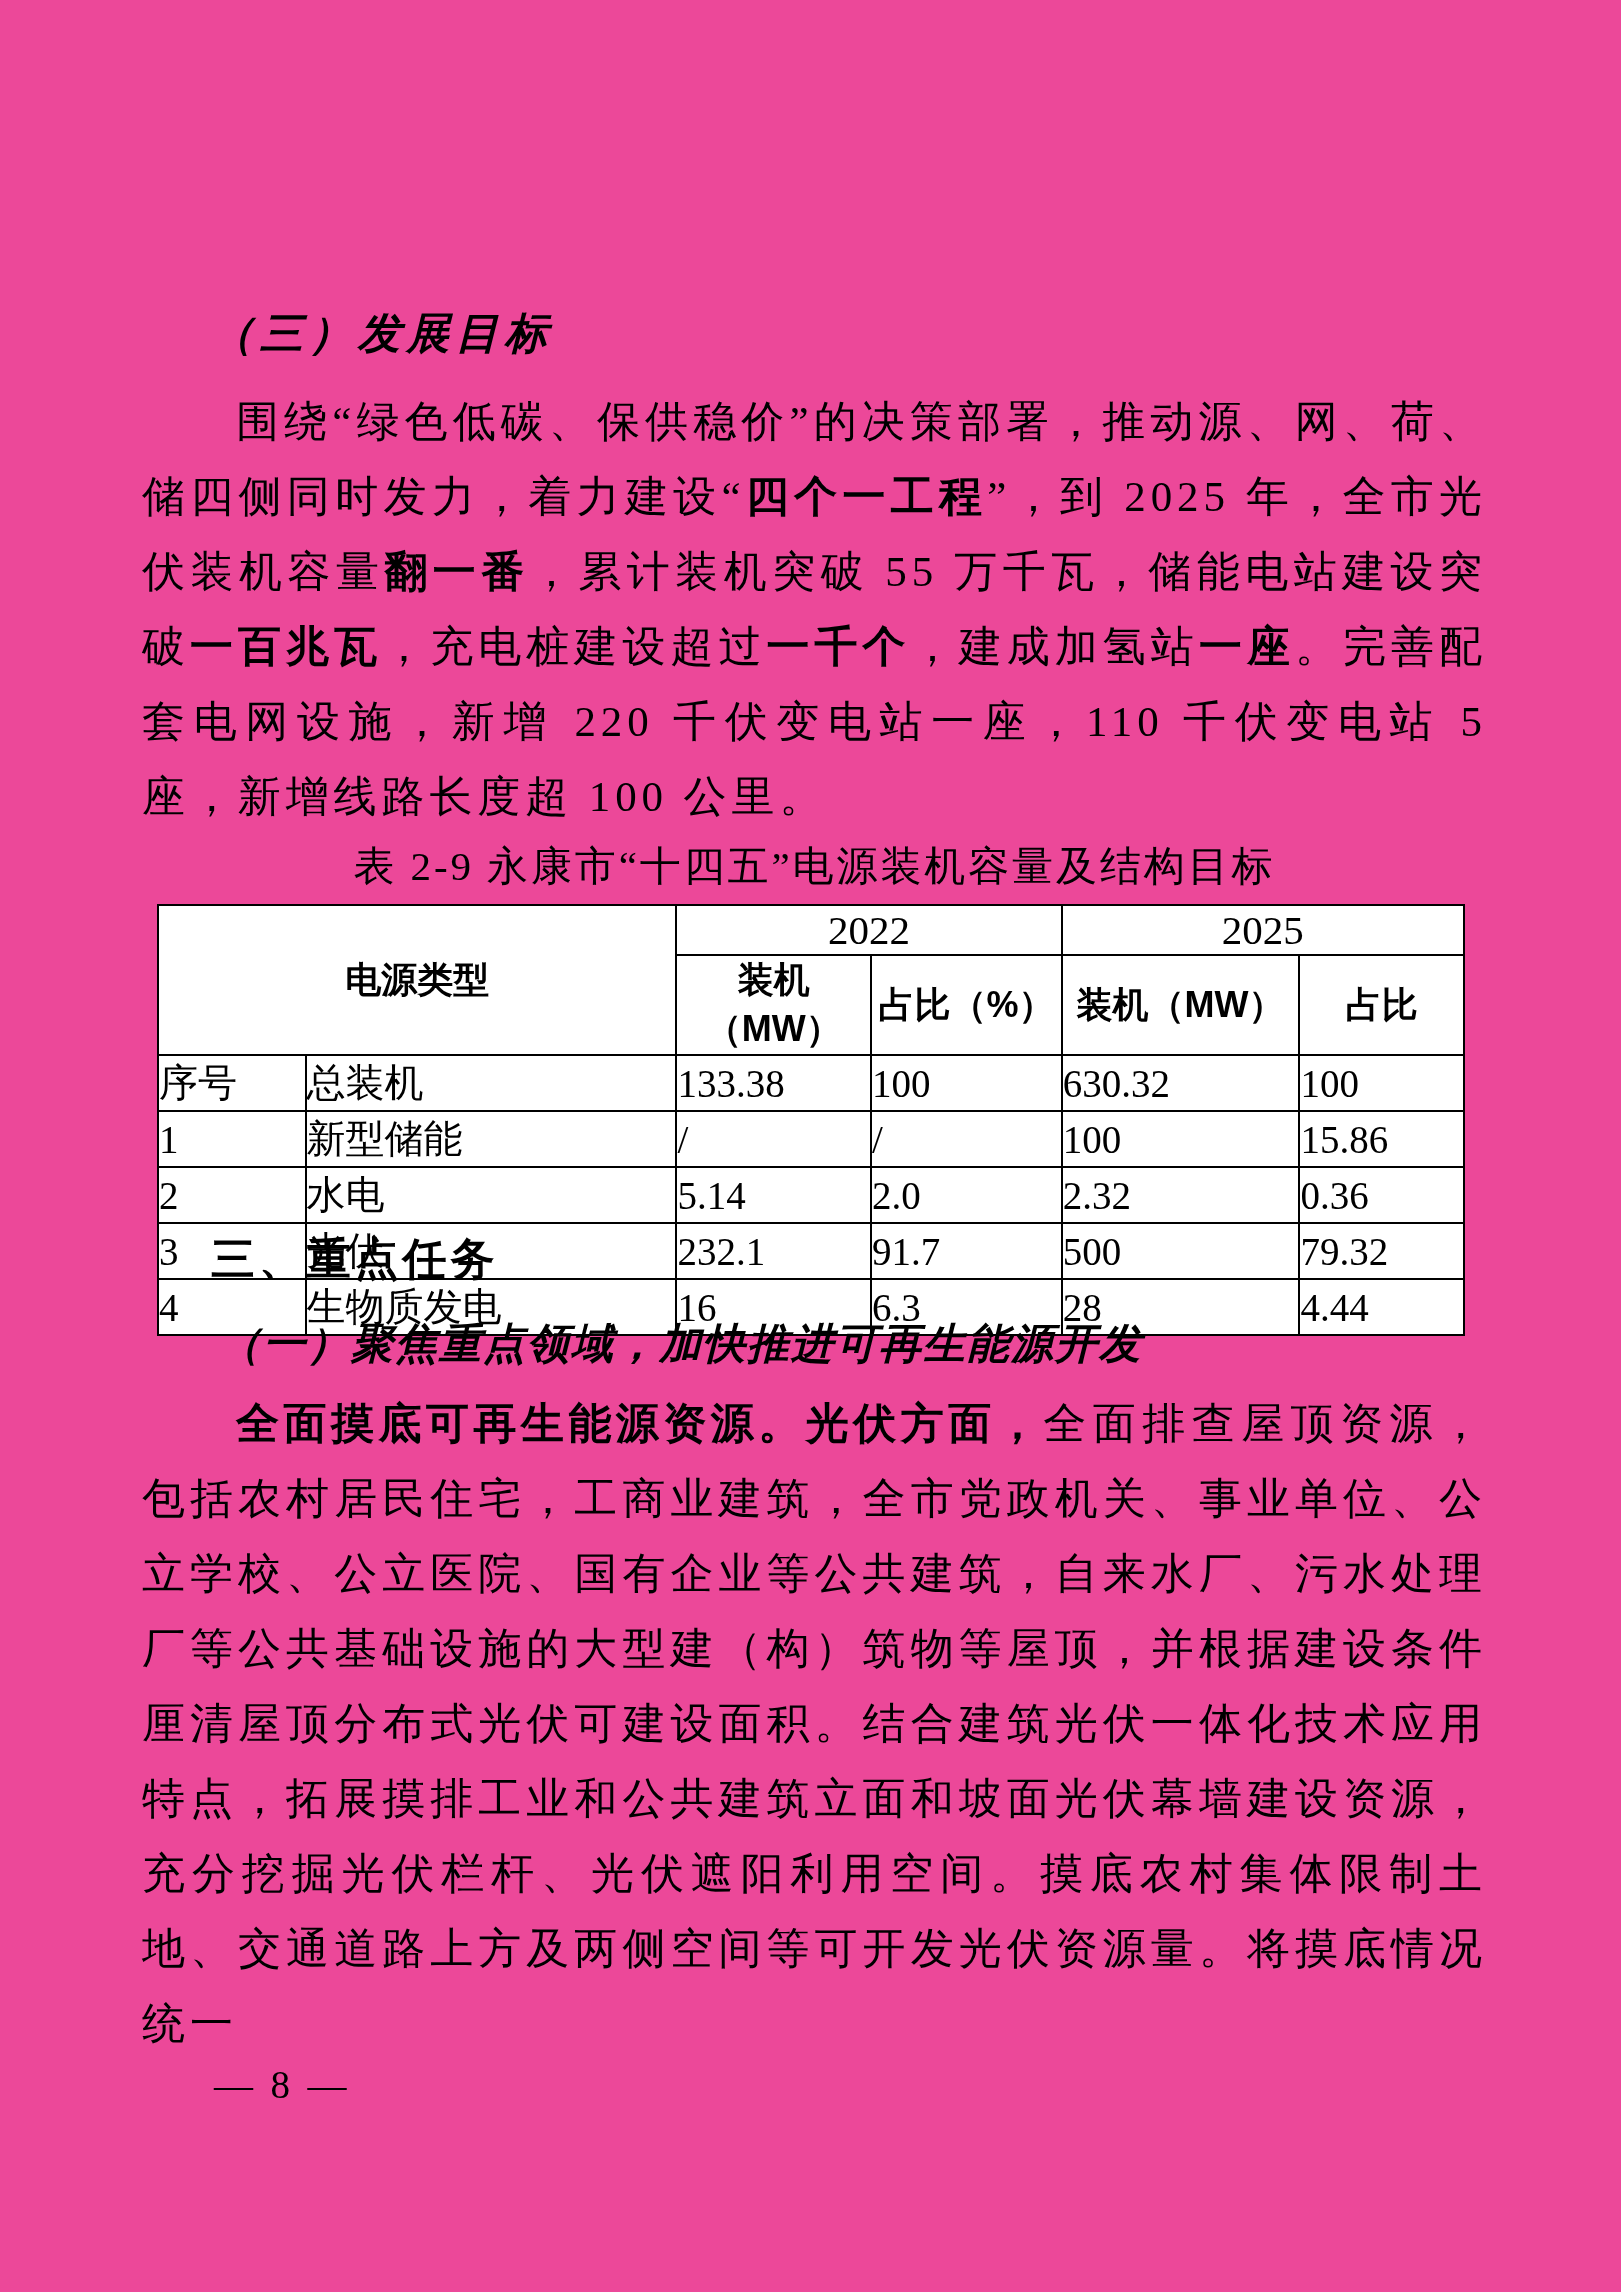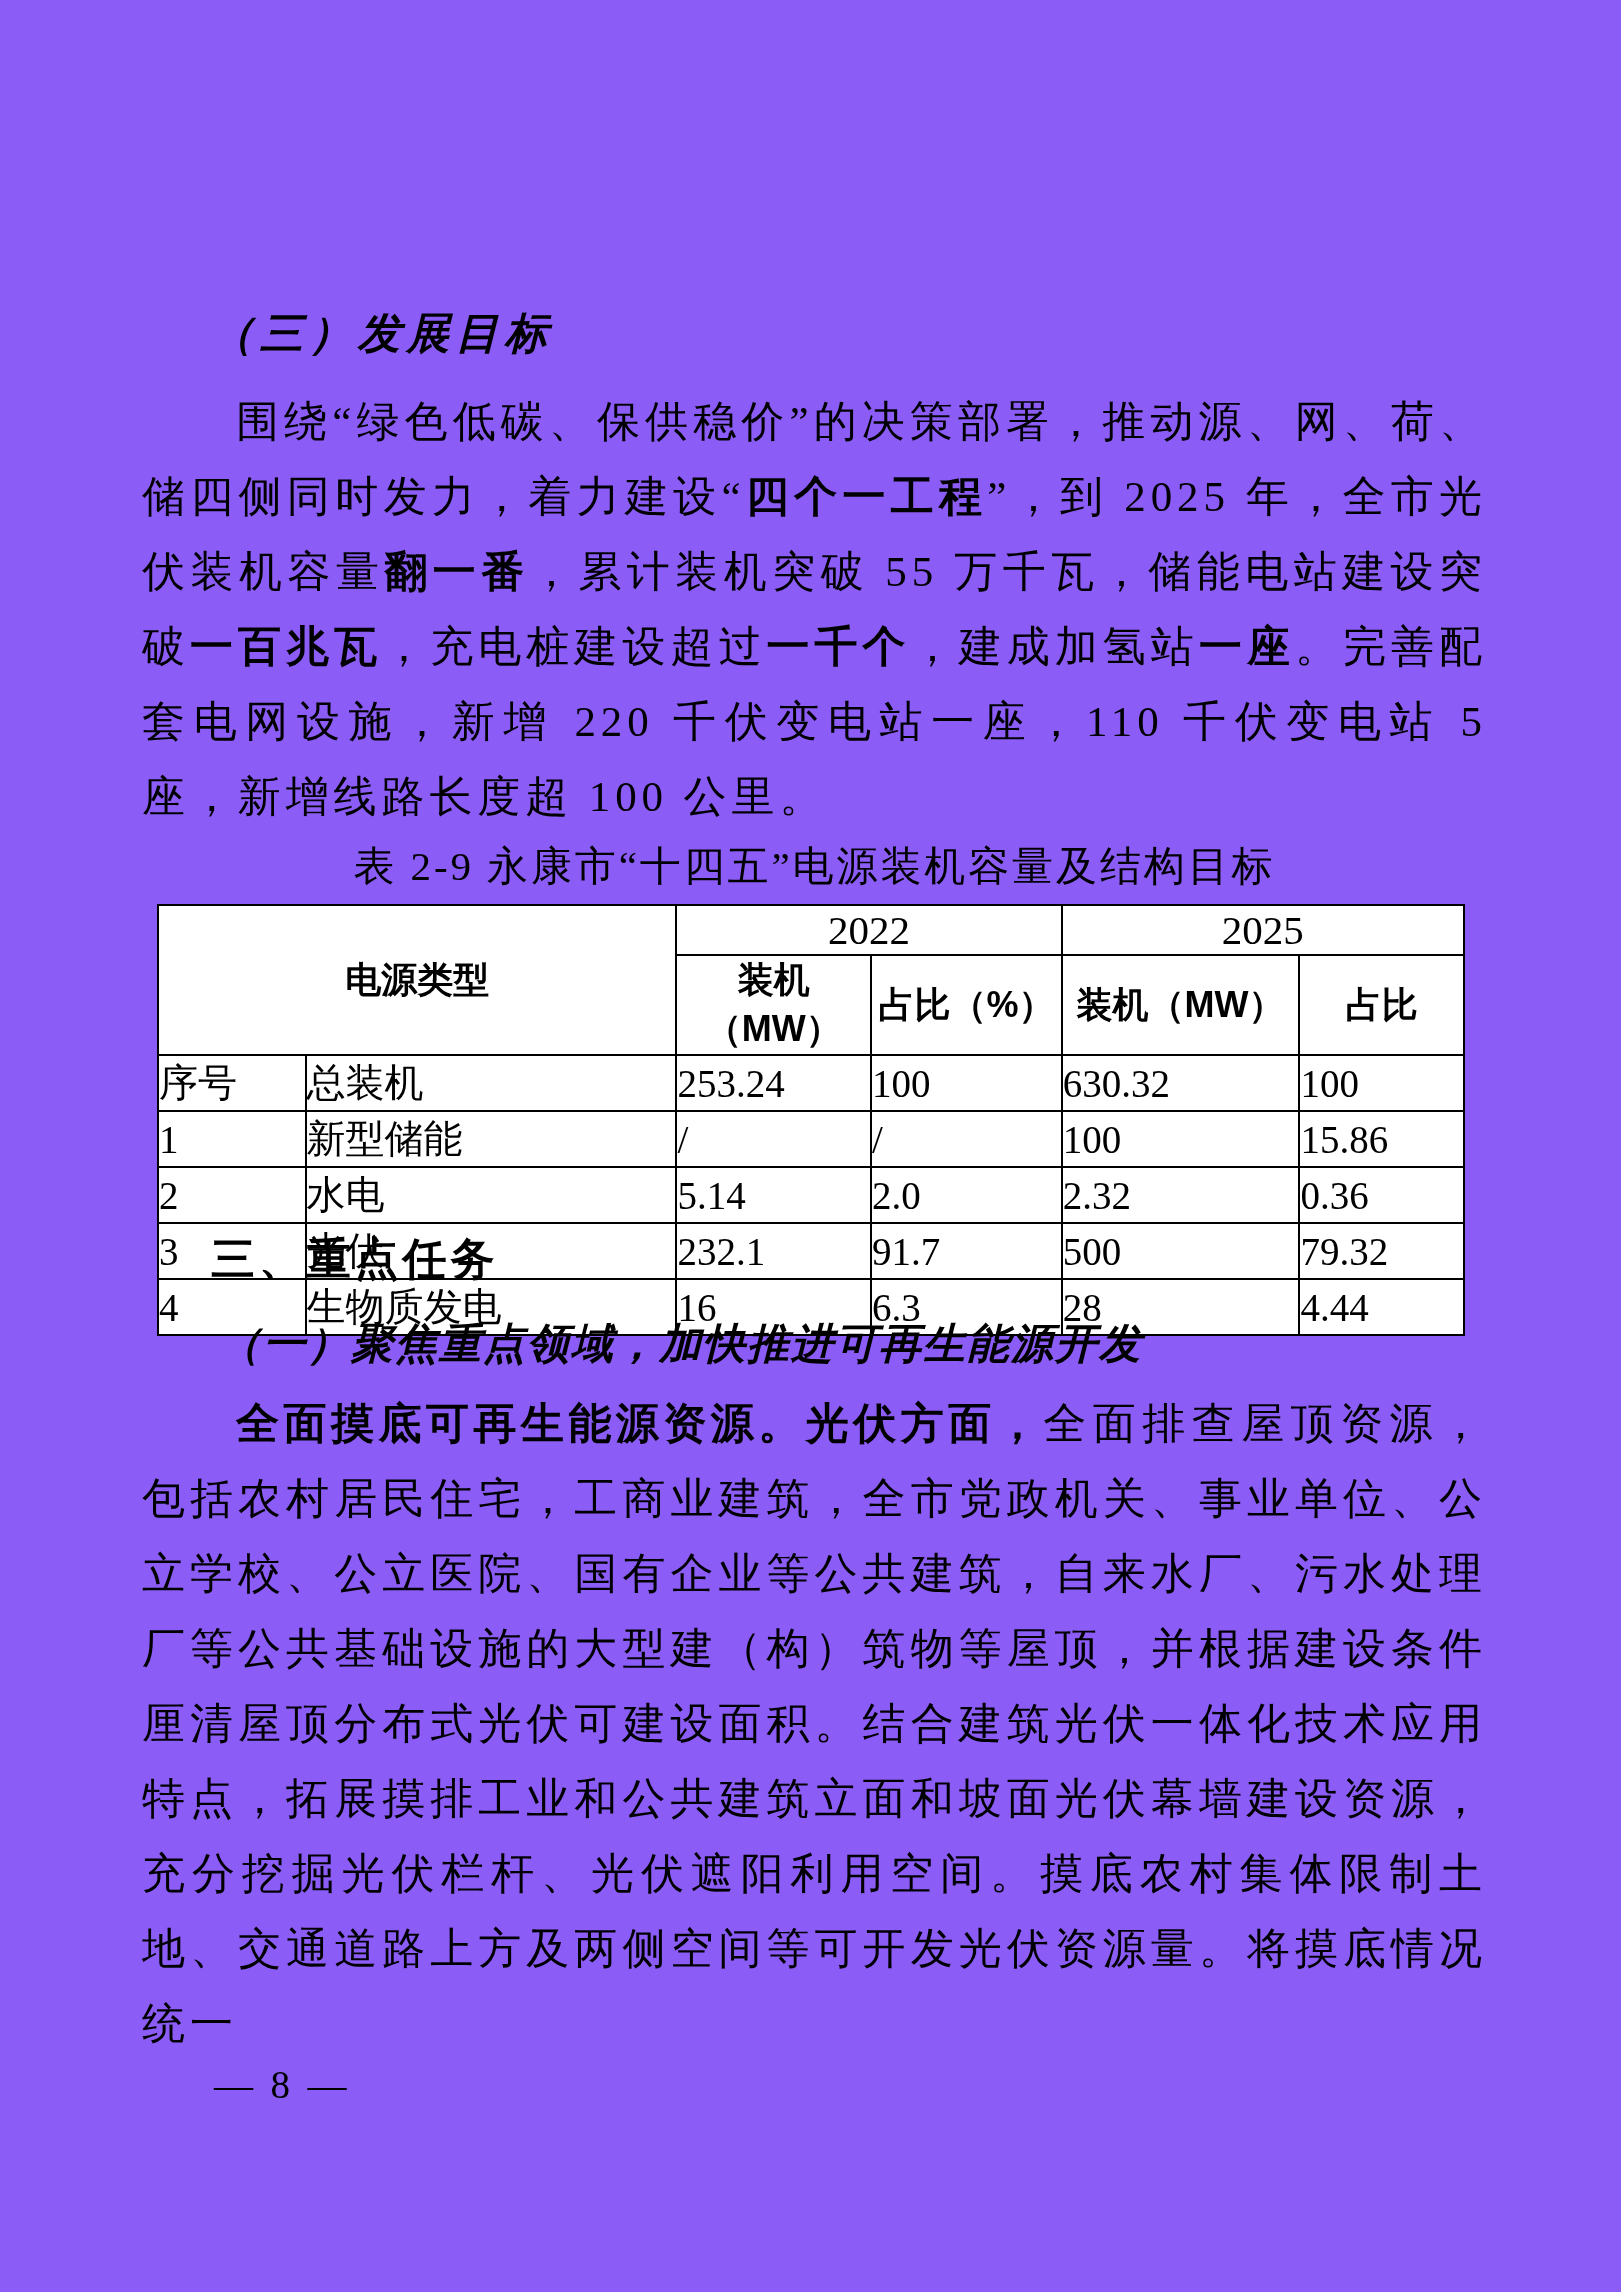--- a/index.html
+++ b/index.html
@@ -1,19 +1,19 @@
 <!DOCTYPE html>
 <html><head>
 <meta charset="utf-8">
 <style>
   html,body{margin:0;padding:0;background:#888;}
   .page{
     position:relative;
     width:1621px;height:2293px;
-    background:#8b5cf6;
+    background:#ec4899;
     color:#000;
     font-family:"Liberation Serif",serif;
     overflow:hidden;
   }
   .h1{
     position:absolute;left:211px;top:308px;margin:0;
     font-size:43px;line-height:51px;font-weight:600;
     font-style:italic;
     letter-spacing:5.9px;
     font-family:"Liberation Serif",serif;
@@ -106,21 +106,21 @@
       </tr>
       <tr class="subrow">
         <th>装机（MW）</th>
         <th>占比（%）</th>
         <th>装机（MW）</th>
         <th>占比</th>
       </tr>
       <tr>
         <td>序号</td>
         <td>总装机</td>
-        <td>253.24</td>
+        <td>133.38</td>
         <td>100</td>
         <td>630.32</td>
         <td>100</td>
       </tr>
       <tr>
         <td>1</td>
         <td>新型储能</td>
         <td>/</td>
         <td>/</td>
         <td>100</td>

